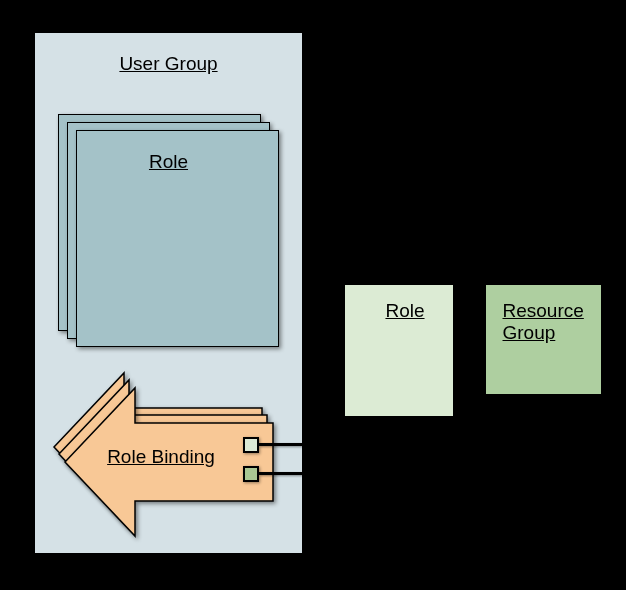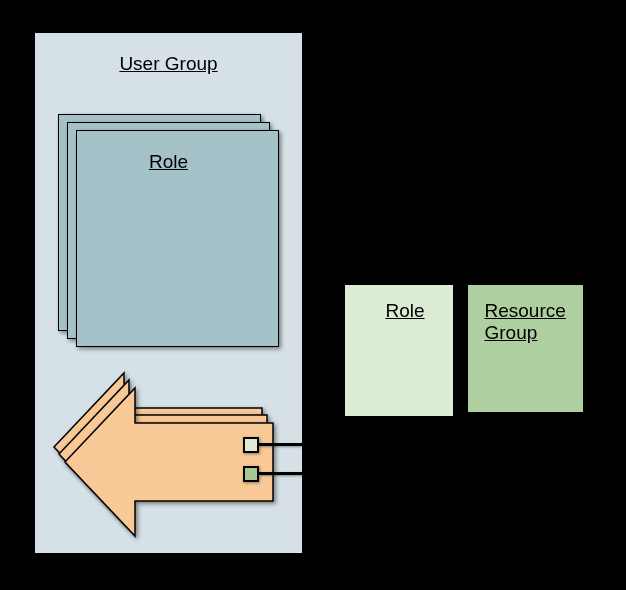--- a/index.html
+++ b/index.html
@@ -71,21 +71,21 @@
     filter:drop-shadow(1.5px 1.5px 1px rgba(0,0,0,0.4));
   }
   .connector.top{left:259px;top:443px;width:43px;}
   .connector.bottom{left:259px;top:472px;width:43px;}
   
   .rolebox{
     left:345px;top:285px;width:108px;height:131px;
     background:var(--rolefill);
   }
   .resourcebox{
-    left:468px;top:285px;width:115px;height:127px;
+    left:486px;top:285px;width:115px;height:109px;
     background:var(--resourcefill);
   }
   .rolebox .lbl{left:0;top:15px;width:120px;text-align:center;}
   .resourcebox .lbl{
     left:50%;top:15px;
     transform:translateX(-50%);
     width:82px;
     text-align:left;
     white-space:normal;
   }
@@ -122,14 +122,15 @@
   <div class="abs rolebox">
     <span class="lbl">Role</span>
   </div>
 
   <div class="abs resourcebox">
     <span class="lbl">Resource Group</span>
   </div>
 
   <div class="lbl lbl-usergroup center">User Group</div>
   <div class="lbl lbl-user center">Role</div>
+  <div class="lbl lbl-rolebinding center">Role Binding</div>
 
 </div>
 
 </body></html>

